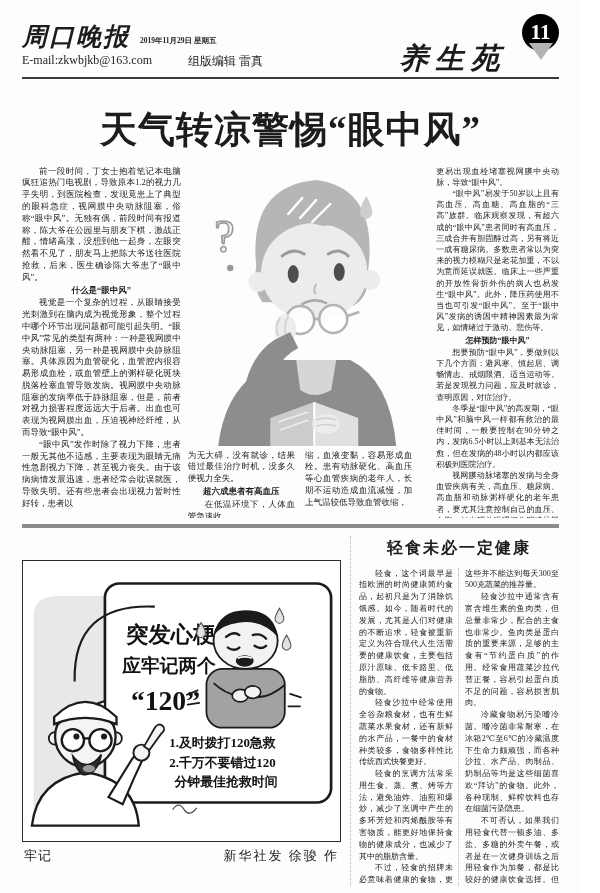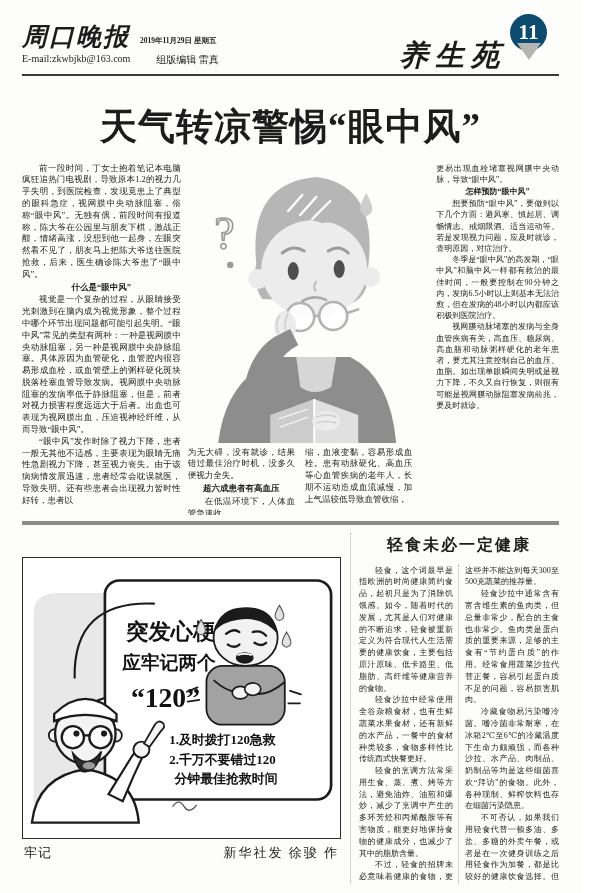--- a/index.html
+++ b/index.html
@@ -7,25 +7,25 @@
     width:581px;height:893px;box-sizing:border-box;
     background:#fdfdfb;padding:24px 22px 0;
     font-family:"Liberation Serif","DejaVu Serif",serif;
     color:#1c1c1c;position:relative;overflow:hidden;
   }
   
   .masthead{position:relative;border-bottom:2px solid #3b3b3b;padding-bottom:7px;}
   .mh-left-top{display:flex;align-items:flex-end;gap:10px;}
   .logo{font-size:25px;font-weight:bold;font-style:italic;letter-spacing:2px;line-height:1;}
   .mh-date{font-size:7.5px;color:#222;padding-bottom:3px;font-weight:bold;}
-  .mh-row2{display:flex;gap:26px;font-size:10px;color:#222;margin-top:4px;}
+  .mh-row2{display:flex;gap:36px;font-size:12px;color:#222;margin-top:4px;}
   .mh-right{position:absolute;right:52px;bottom:4px;}
   .section-title{font-size:29px;font-weight:bold;font-style:italic;letter-spacing:7px;line-height:1;}
   .badge{
-    position:absolute;right:12px;top:-10px;width:37px;height:37px;background:#0c4a6e;
+    position:absolute;right:0;top:-10px;width:37px;height:37px;background:#000000;
     border-radius:50%;color:#fff;font-size:21px;font-weight:bold;
     display:flex;align-items:center;justify-content:center;z-index:2;
     font-family:"Liberation Serif",serif;
   }
   .badge::after{
     content:"";position:absolute;top:29px;left:50%;transform:translateX(-50%);
     border:12px solid transparent;border-top:17px solid #b4b4b4;z-index:1;
   }
   
   .headline{
@@ -151,20 +151,21 @@
           <p>在低温环境下，人体血管急速收</p>
         </div>
         <div class="mini">
           <p class="cont">缩，血液变黏，容易形成血栓。患有动脉硬化、高血压等心血管疾病的老年人，长期不运动造成血流减慢，加上气温较低导致血管收缩，</p>
         </div>
       </div>
     </div>
 
     <div class="col c3">
       <p class="cont">更易出现血栓堵塞视网膜中央动脉，导致“眼中风”。</p>
+      <p>“眼中风”易发于50岁以上且有高血压、高血糖、高血脂的“三高”族群。临床观察发现，有超六成的“眼中风”患者同时有高血压，三成合并有胆固醇过高，另有将近一成有糖尿病。多数患者常以为突来的视力模糊只是老花加重，不以为意而延误就医。临床上一些严重的开放性骨折外伤的病人也易发生“眼中风”。此外，降压药使用不当也可引发“眼中风”。至于“眼中风”发病的诱因中精神因素最为常见，如情绪过于激动、悲伤等。</p>
       <p class="subhead">怎样预防“眼中风”</p>
       <p>想要预防“眼中风”，要做到以下几个方面：避风寒、慎起居、调畅情志、戒烟限酒、适当运动等。若是发现视力问题，应及时就诊，查明原因，对症治疗。</p>
       <p>冬季是“眼中风”的高发期，“眼中风”和脑中风一样都有救治的最佳时间，一般要控制在90分钟之内，发病6.5小时以上则基本无法治愈，但在发病的48小时以内都应该积极到医院治疗。</p>
       <p>视网膜动脉堵塞的发病与全身血管疾病有关，高血压、糖尿病、高血脂和动脉粥样硬化的老年患者，要尤其注意控制自己的血压、血脂。如出现单眼瞬间失明或是视力下降，不久又自行恢复，则很有可能是视网膜动脉阻塞发病前兆，要及时就诊。</p>
 
     </div>
   </div>
 
   <div class="thickrule"></div>
 

